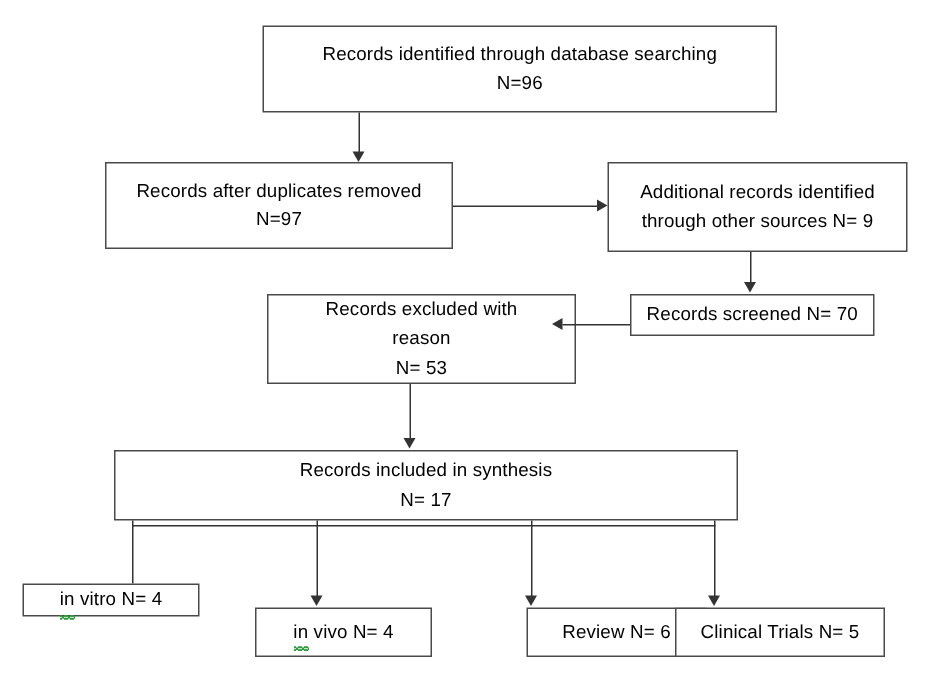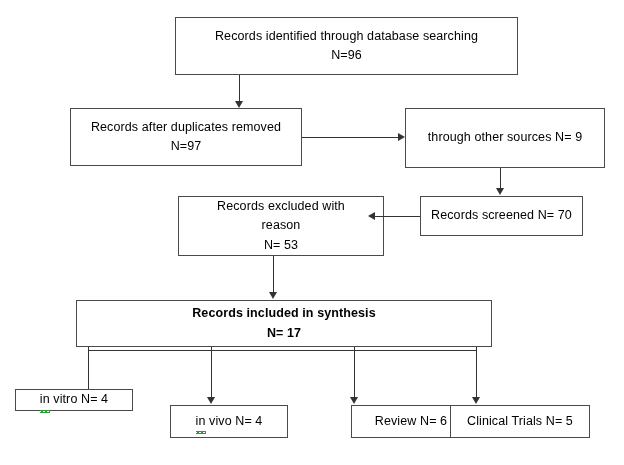--- a/index.html
+++ b/index.html
@@ -111,46 +111,47 @@
 
   <div class="conn-v" style="left:239px; top:75px; height:27px;"></div>
   <div class="arrow-down" style="left:235px; top:101px;"></div>
 
   <div class="node" style="left:70px; top:108px; width:232px; height:58px;">
     <span class="line">Records after duplicates removed</span>
     <span class="line">N=97</span>
   </div>
 
   <div class="node" style="left:405px; top:108px; width:200px; height:60px;">
+    <span class="line">Additional records identified</span>
     <span class="line">through other sources N= 9</span>
   </div>
 
   <div class="conn-h" style="left:302px; top:137px; width:96px;"></div>
   <div class="arrow-right" style="left:398px; top:133px;"></div>
 
   <div class="conn-v" style="left:500px; top:168px; height:21px;"></div>
   <div class="arrow-down" style="left:496px; top:188px;"></div>
 
   <div class="node" style="left:178px; top:196px; width:206px; height:60px;">
     <span class="line">Records excluded with</span>
     <span class="line">reason</span>
     <span class="line">N= 53</span>
   </div>
 
-  <div class="node" style="left:420px; top:196px; width:163px; height:40px;">
+  <div class="node" style="left:420px; top:196px; width:163px; height:28px;">
     <span class="line">Records screened N= 70</span>
   </div>
 
   <div class="conn-h" style="left:375px; top:216px; width:45px;"></div>
   <div class="arrow-left" style="left:368px; top:212px;"></div>
 
   <div class="conn-v" style="left:273px; top:256px; height:37px;"></div>
   <div class="arrow-down" style="left:269px; top:292px;"></div>
 
-  <div class="node" style="left:76px; top:300px; width:416px; height:47px;font-weight:bold;">
+  <div class="node" style="left:76px; top:300px; width:416px; height:47px;">
     <span class="line">Records included in synthesis</span>
     <span class="line">N= 17</span>
   </div>
 
   <div class="conn-v" style="left:88px; top:347px; height:4px;"></div>
   <div class="conn-v" style="left:211px; top:347px; height:4px;"></div>
   <div class="conn-v" style="left:354px; top:347px; height:4px;"></div>
   <div class="conn-v" style="left:476px; top:347px; height:4px;"></div>
 
   <div class="conn-h" style="left:88px; top:350px; width:388px;"></div>

